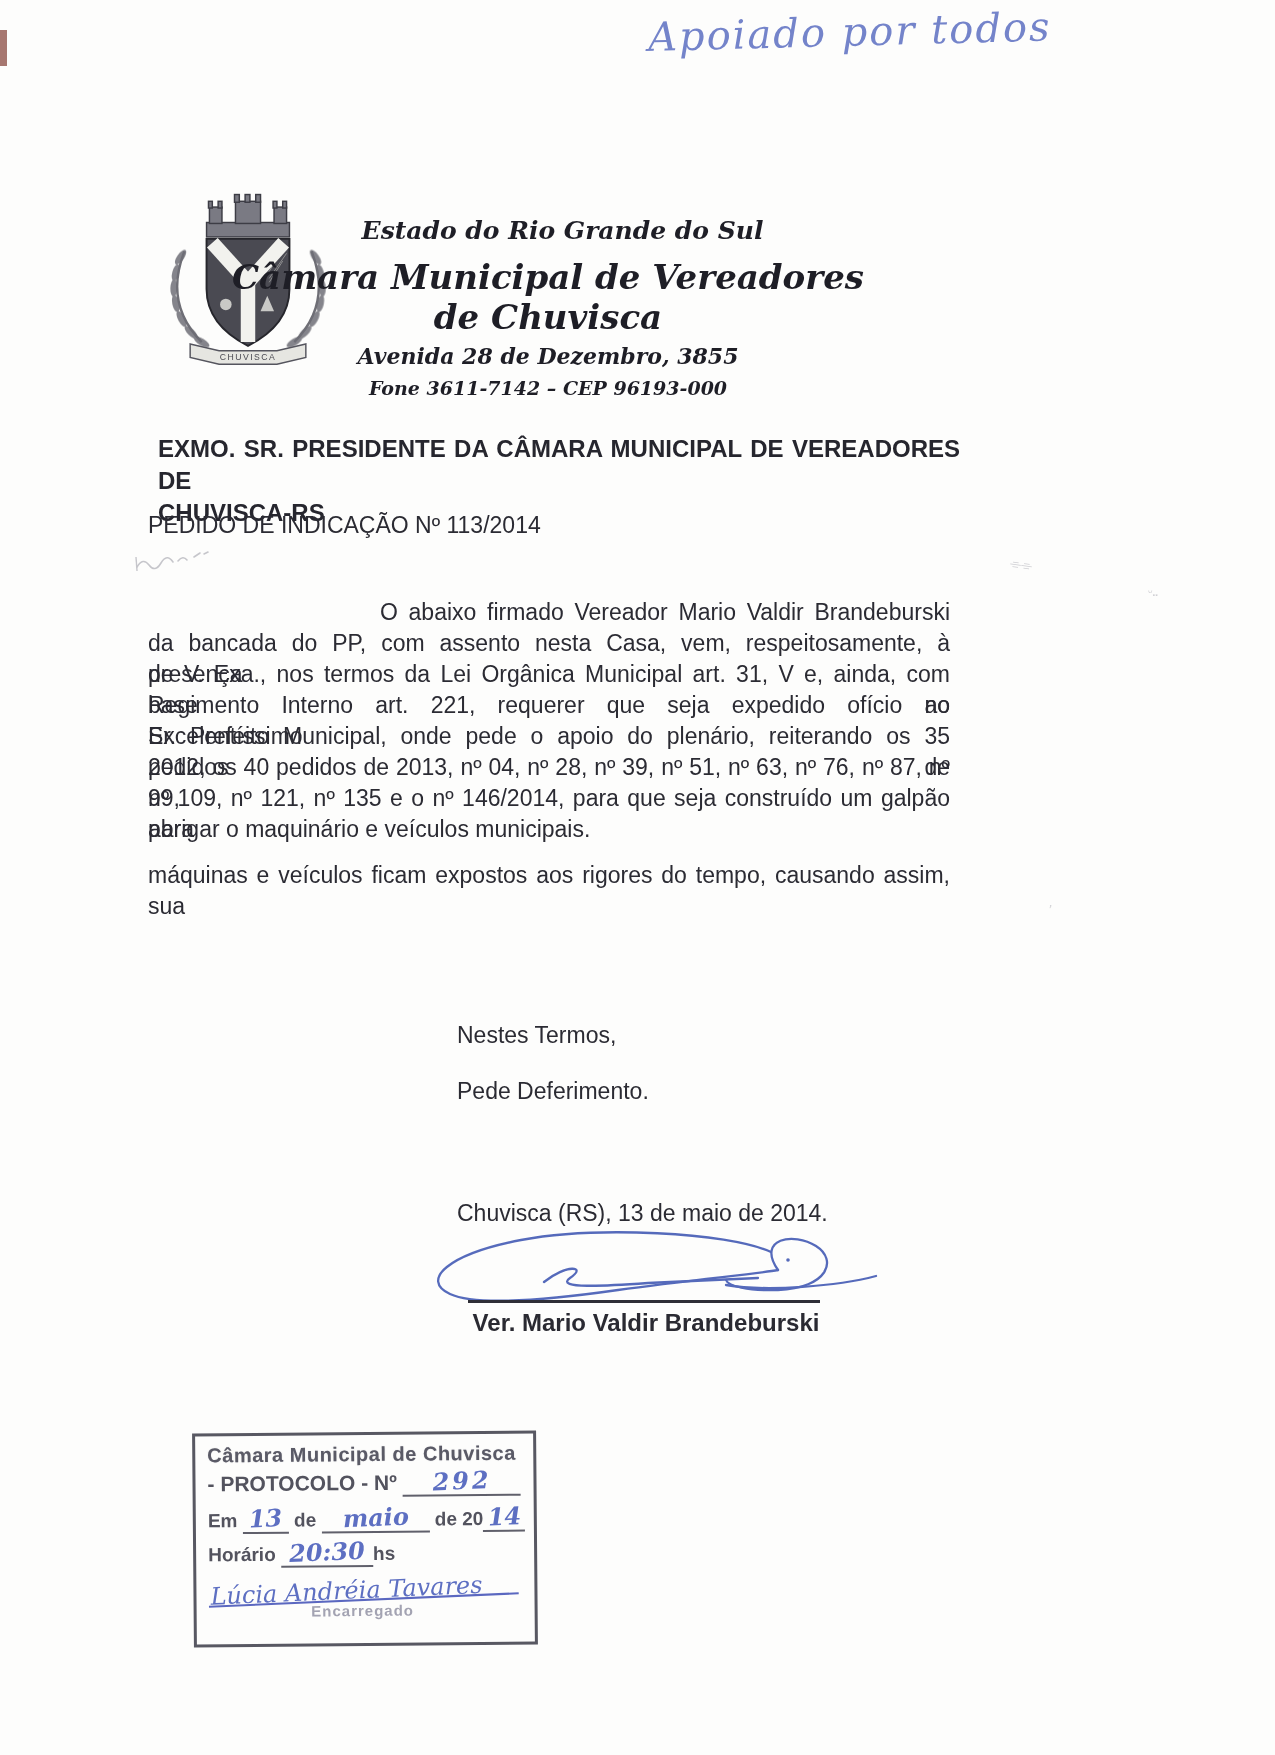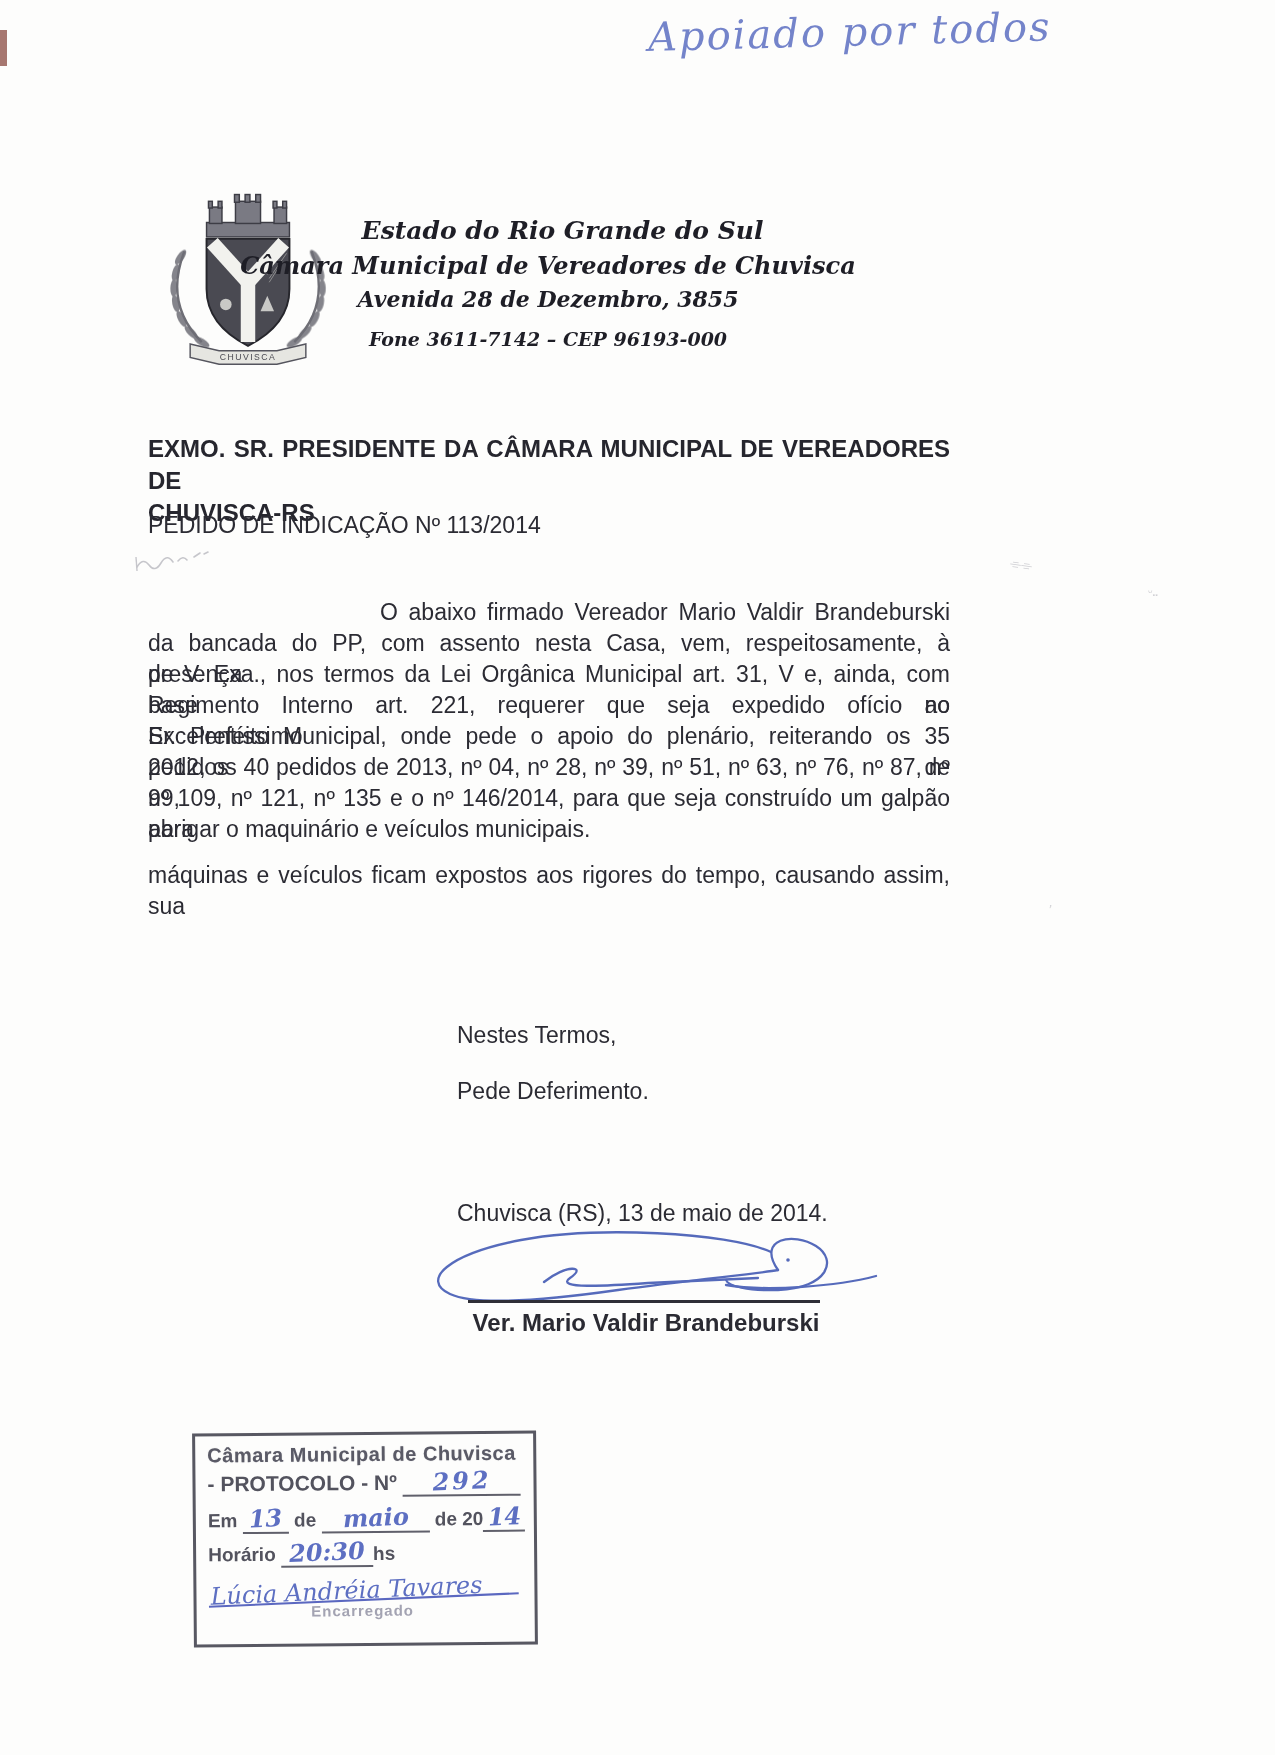--- a/index.html
+++ b/index.html
@@ -21,27 +21,27 @@
 
   
   .crest { position:absolute; left:150px; top:182px; width:196px; height:188px; }
 
   
   .letterhead {
     position:absolute; left:208px; top:216px; width:680px; text-align:center;
     font-family:"DejaVu Serif", serif; font-style:italic; font-weight:bold; color:#1e1e26;
   }
   .lh1 { font-size:25px;padding-left:29px; }
-  .lh2 { font-size:24px; margin-top:6px; }
+  .lh2 { font-size:34px; margin-top:12px; }
   .lh3 { font-size:22px; margin-top:6px; }
-  .lh4 { font-size:19px; margin-top:16px; }
+  .lh4 { font-size:19px; margin-top:8px; }
 
   
   .addressee {
-    position:absolute; left:148px; top:433px; width:802px;
+    position:absolute; left:158px; top:433px; width:802px;
     font-weight:bold; font-size:24px; line-height:32px; color:#26262e;
   }
   .just { text-align:justify; text-align-last:justify; -moz-text-align-last:justify; }
   .doc-title { position:absolute; left:148px; top:512px; font-size:23px; color:#2b2b33; }
 
   .par { position:absolute; left:148px; width:802px; font-size:23px; color:#2b2b33; overflow:visible; }
   .par .line { line-height:31px; height:31px; white-space:normal; }
   .indent1 { padding-left:232px; box-sizing:border-box; }
   .indent2 { padding-left:230px; box-sizing:border-box; }
   .par1 { top:597px; }

